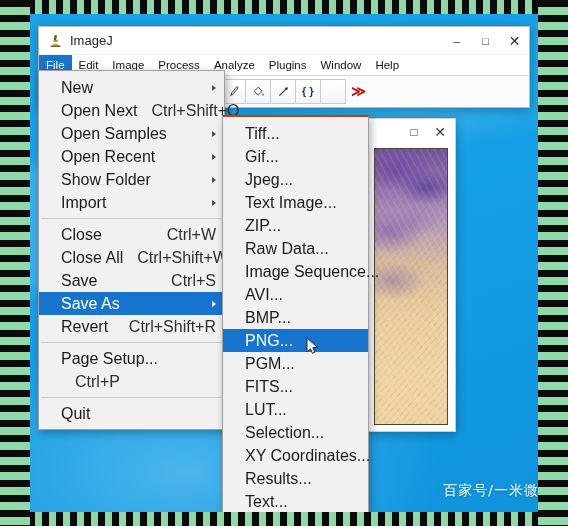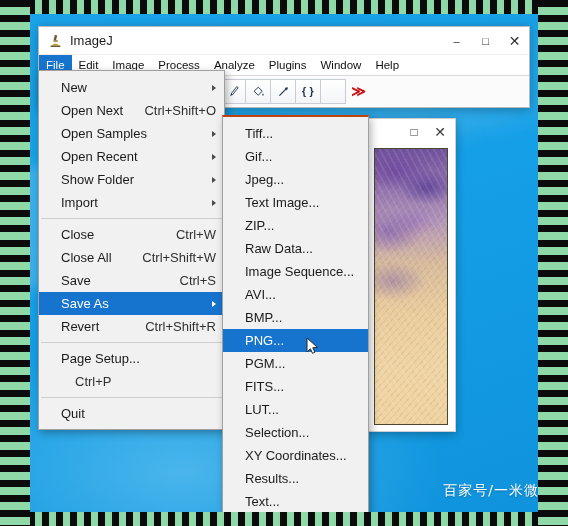--- a/index.html
+++ b/index.html
@@ -132,21 +132,21 @@
   .tool:first-child{border-left:1px solid #c8ccd4;}
   .tool.gap{margin-left:5px;border-left:1px solid #c8ccd4;}
   .tool.lbl{font-size:10.5px;font-weight:bold;letter-spacing:.3px;}
   .tool.red{color:#cc1111;font-weight:bold;font-size:14px;border:none;background:transparent;}
   .tool svg{display:block;}
 
   
   .menu{
     position:absolute;background:#f1f1f1;border:1px solid #a0a0a0;
     box-shadow:2px 3px 8px rgba(0,0,0,.30);
-    font-size:13px;color:#1b1b1b;
+    font-size:16px;color:#1b1b1b;
     z-index:30;
   }
   .menu-file{left:38px;top:70px;width:185px;padding:5px 0 4px 0;}
   .menu-sub{left:222px;top:115px;width:145px;padding:5px 0 4px 0;border-top:2px solid #c2410c;}
 
   .menu-item{
     height:23px;display:flex;align-items:center;position:relative;
     padding:0 8px 0 22px;white-space:nowrap;
   }
   .menu-item .label{flex:1;}

